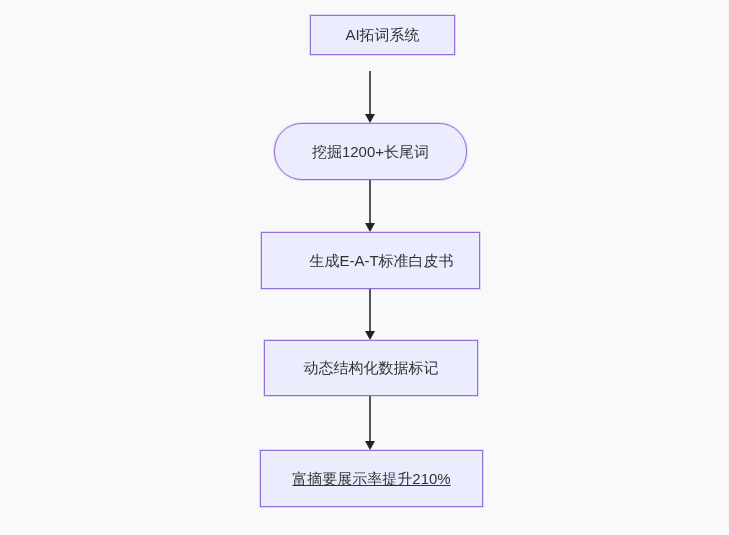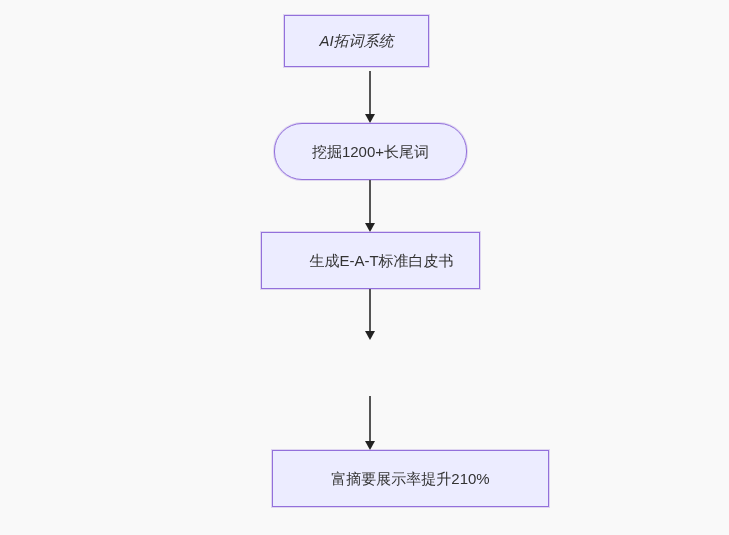--- a/index.html
+++ b/index.html
@@ -23,25 +23,25 @@
     display: flex;
     align-items: center;
     justify-content: center;
     color: #333333;
     font-size: 15px;
     line-height: 1.2;
     text-align: center;
   }
   .node .node-label { padding: 0 10px; white-space: nowrap; }
 
-  .n1 { left: 284px; top: 15px;  width: 145px; height: 52px; font-style: italic; }
+  .n1 { left: 310px; top: 15px;  width: 145px; height: 40px; }
   .n2 { left: 274px; top: 123px; width: 193px; height: 57px; border-radius: 28px; }
   .n3 { left: 261px; top: 232px; width: 219px; height: 57px; padding-left: 22px; }
   .n4 { left: 264px; top: 340px; width: 214px; height: 56px; }
-  .n5 { left: 272px; top: 450px; width: 277px; height: 57px; }
+  .n5 { left: 260px; top: 450px; width: 223px; height: 57px; text-decoration: underline; }
 
   .arrow {
     position: absolute;
     left: 364px;           
     width: 12px;
   }
   .a1 { top: 71px;  height: 52px; }
   .a2 { top: 180px; height: 52px; }
   .a3 { top: 289px; height: 51px; }
   .a4 { top: 396px; height: 54px; }
@@ -90,20 +90,23 @@
 
   <div class="node n3">
     <span class="node-label">生成E-A-T标准白皮书</span>
   </div>
 
   <div class="arrow a3">
     <div class="arrow-line"></div>
     <div class="arrow-head"></div>
   </div>
 
+  <div class="node n4">
+    <span class="node-label">动态结构化数据标记</span>
+  </div>
 
   <div class="arrow a4">
     <div class="arrow-line"></div>
     <div class="arrow-head"></div>
   </div>
 
   <div class="node n5">
     <span class="node-label">富摘要展示率提升210%</span>
   </div>
 

